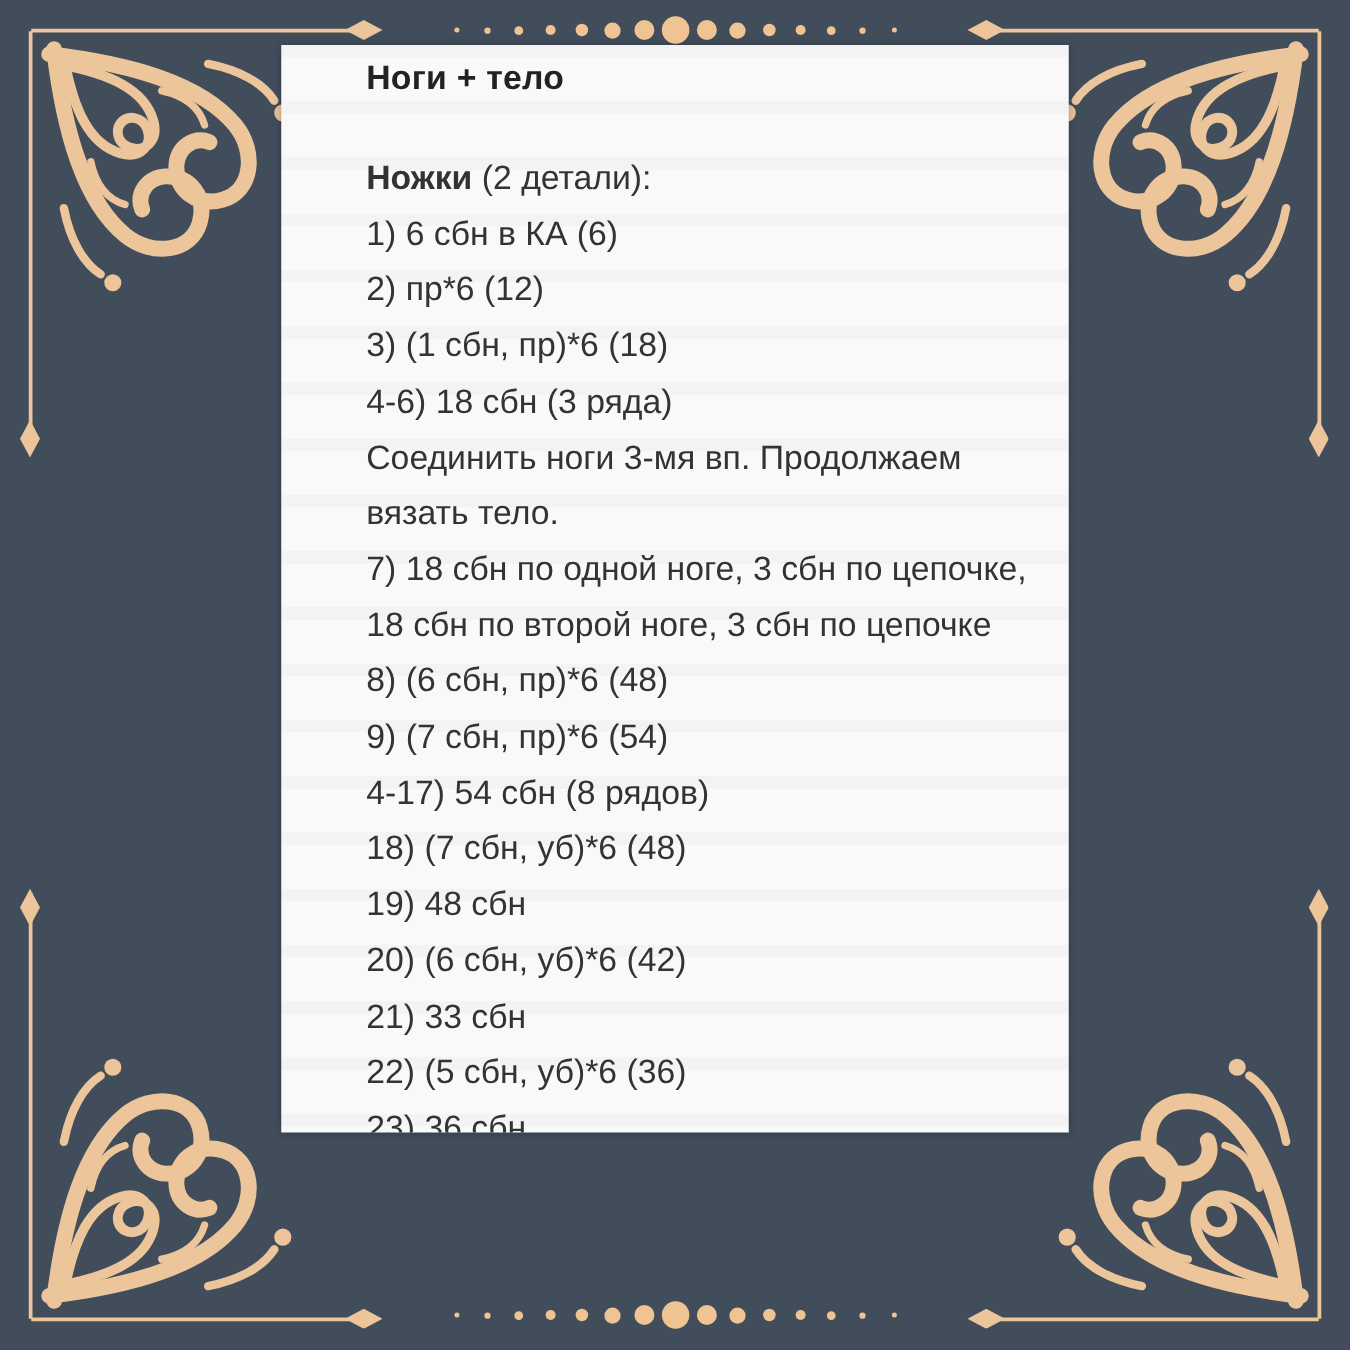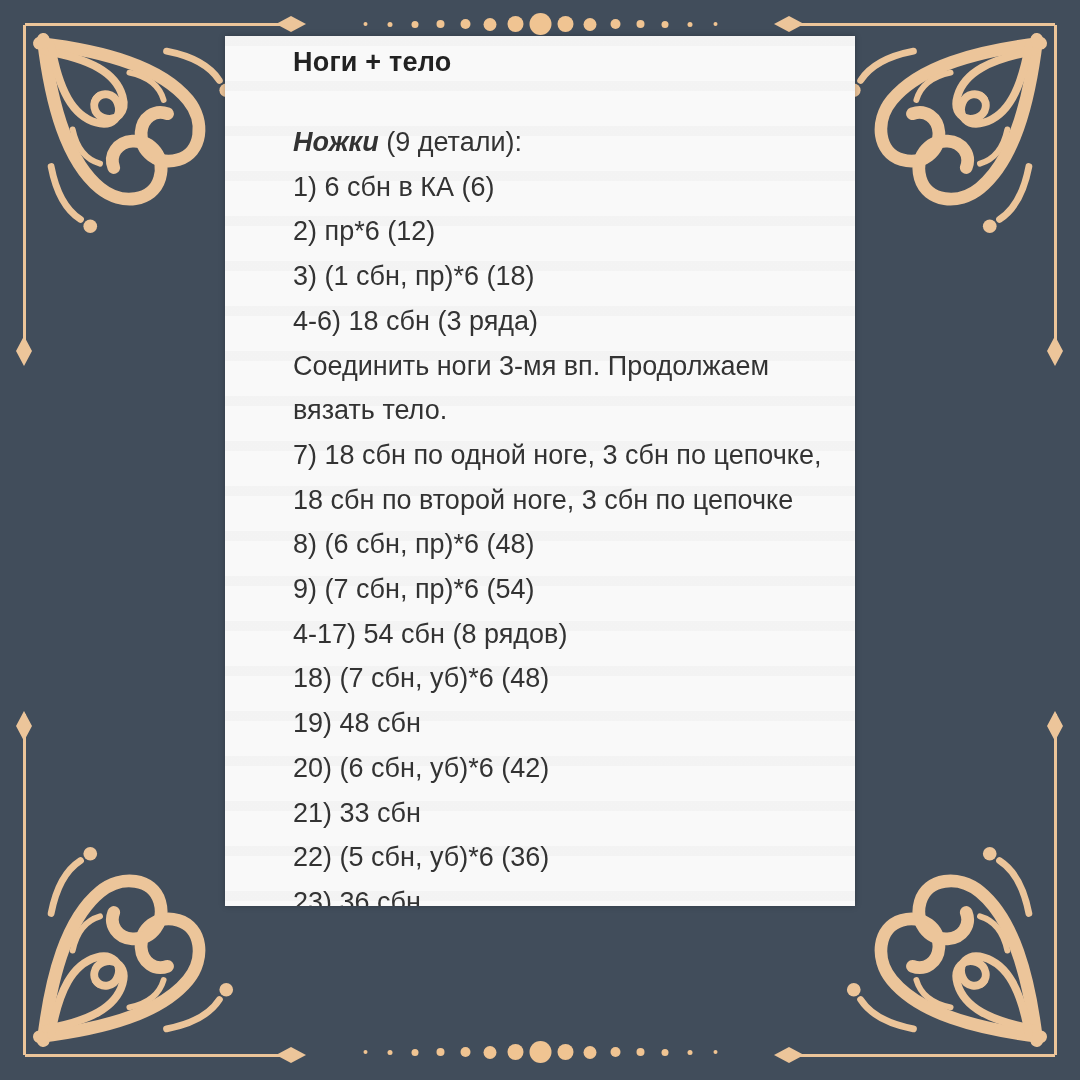--- a/index.html
+++ b/index.html
@@ -59,21 +59,21 @@
     background-image:repeating-linear-gradient(
       to bottom, rgba(0,0,0,0.025) 0 10px, rgba(255,255,255,0) 10px 45px);
     overflow:hidden;
     padding:6px 16px 0 68px;
     color:var(--c-text,#333333);
     font-size:27px;
     box-shadow:0 0 6px rgba(0,0,0,0.25);
   }
   .doc-title { font-weight:bold; line-height:40px; margin-bottom:38px; color:#222; letter-spacing:0.2px; }
   .section-head { line-height:44.7px; white-space:nowrap; }
-  .section-head b { font-weight:bold;font-style:italic; }
+  .section-head b { font-weight:bold; }
   .pattern-line { line-height:44.7px; white-space:nowrap; }
 </style>
 </head>
 <body>
 
 <svg width="0" height="0" style="position:absolute">
   <defs>
     <symbol id="corner-sym" viewBox="0 0 230 230">
       <g stroke="currentColor" fill="none" stroke-linecap="round">
         <path stroke-width="13" d="M28,32 C95,40 152,56 180,90 C198,112 194,144 170,151 C149,157 131,143 132,123 C133,108 146,99 159,104"></path>
@@ -119,21 +119,21 @@
     </svg>
   <svg class="corner corner-bl">
       <use href="#corner-sym"></use>
     </svg>
   <svg class="corner corner-br">
       <use href="#corner-sym"></use>
     </svg>
 
   <div class="sheet">
     <div class="doc-title">Ноги + тело</div>
-    <div class="section-head"><b>Ножки</b><span> (9 детали):</span></div>
+    <div class="section-head"><b>Ножки</b><span> (2 детали):</span></div>
     <div>
         <div class="pattern-line">1) 6 сбн в КА (6)</div>
         <div class="pattern-line">2) пр*6 (12)</div>
         <div class="pattern-line">3) (1 сбн, пр)*6 (18)</div>
         <div class="pattern-line">4-6) 18 сбн (3 ряда)</div>
         <div class="pattern-line">Соединить ноги 3-мя вп. Продолжаем</div>
         <div class="pattern-line">вязать тело.</div>
         <div class="pattern-line">7) 18 сбн по одной ноге, 3 сбн по цепочке,</div>
         <div class="pattern-line">18 сбн по второй ноге, 3 сбн по цепочке</div>
         <div class="pattern-line">8) (6 сбн, пр)*6 (48)</div>

